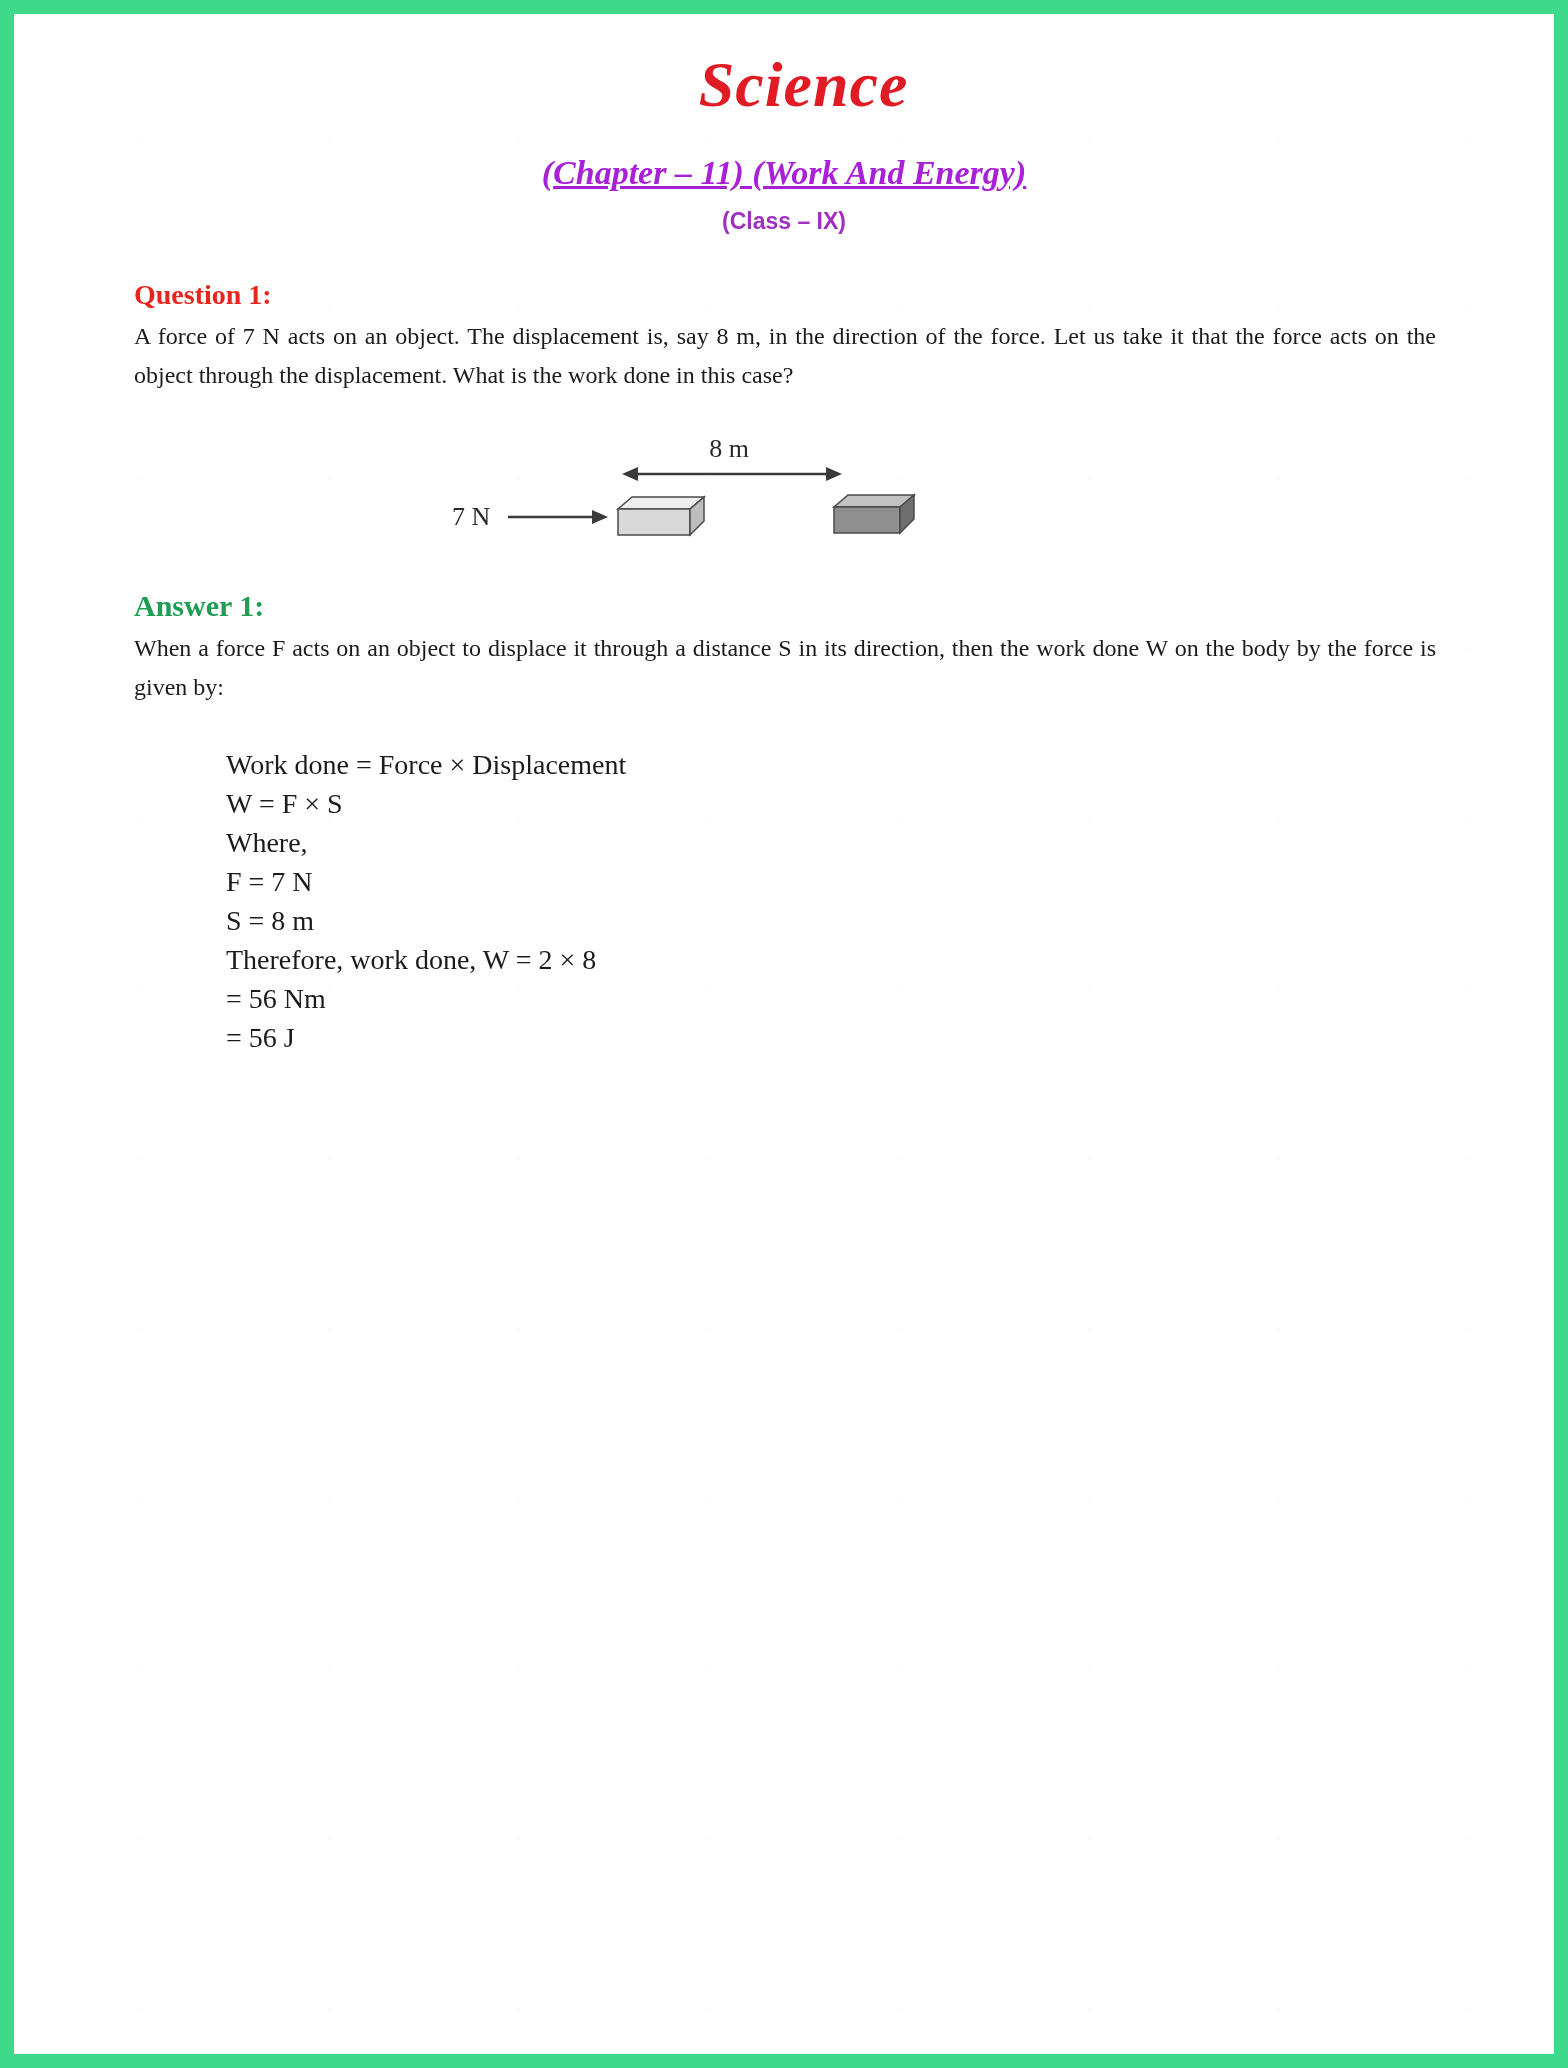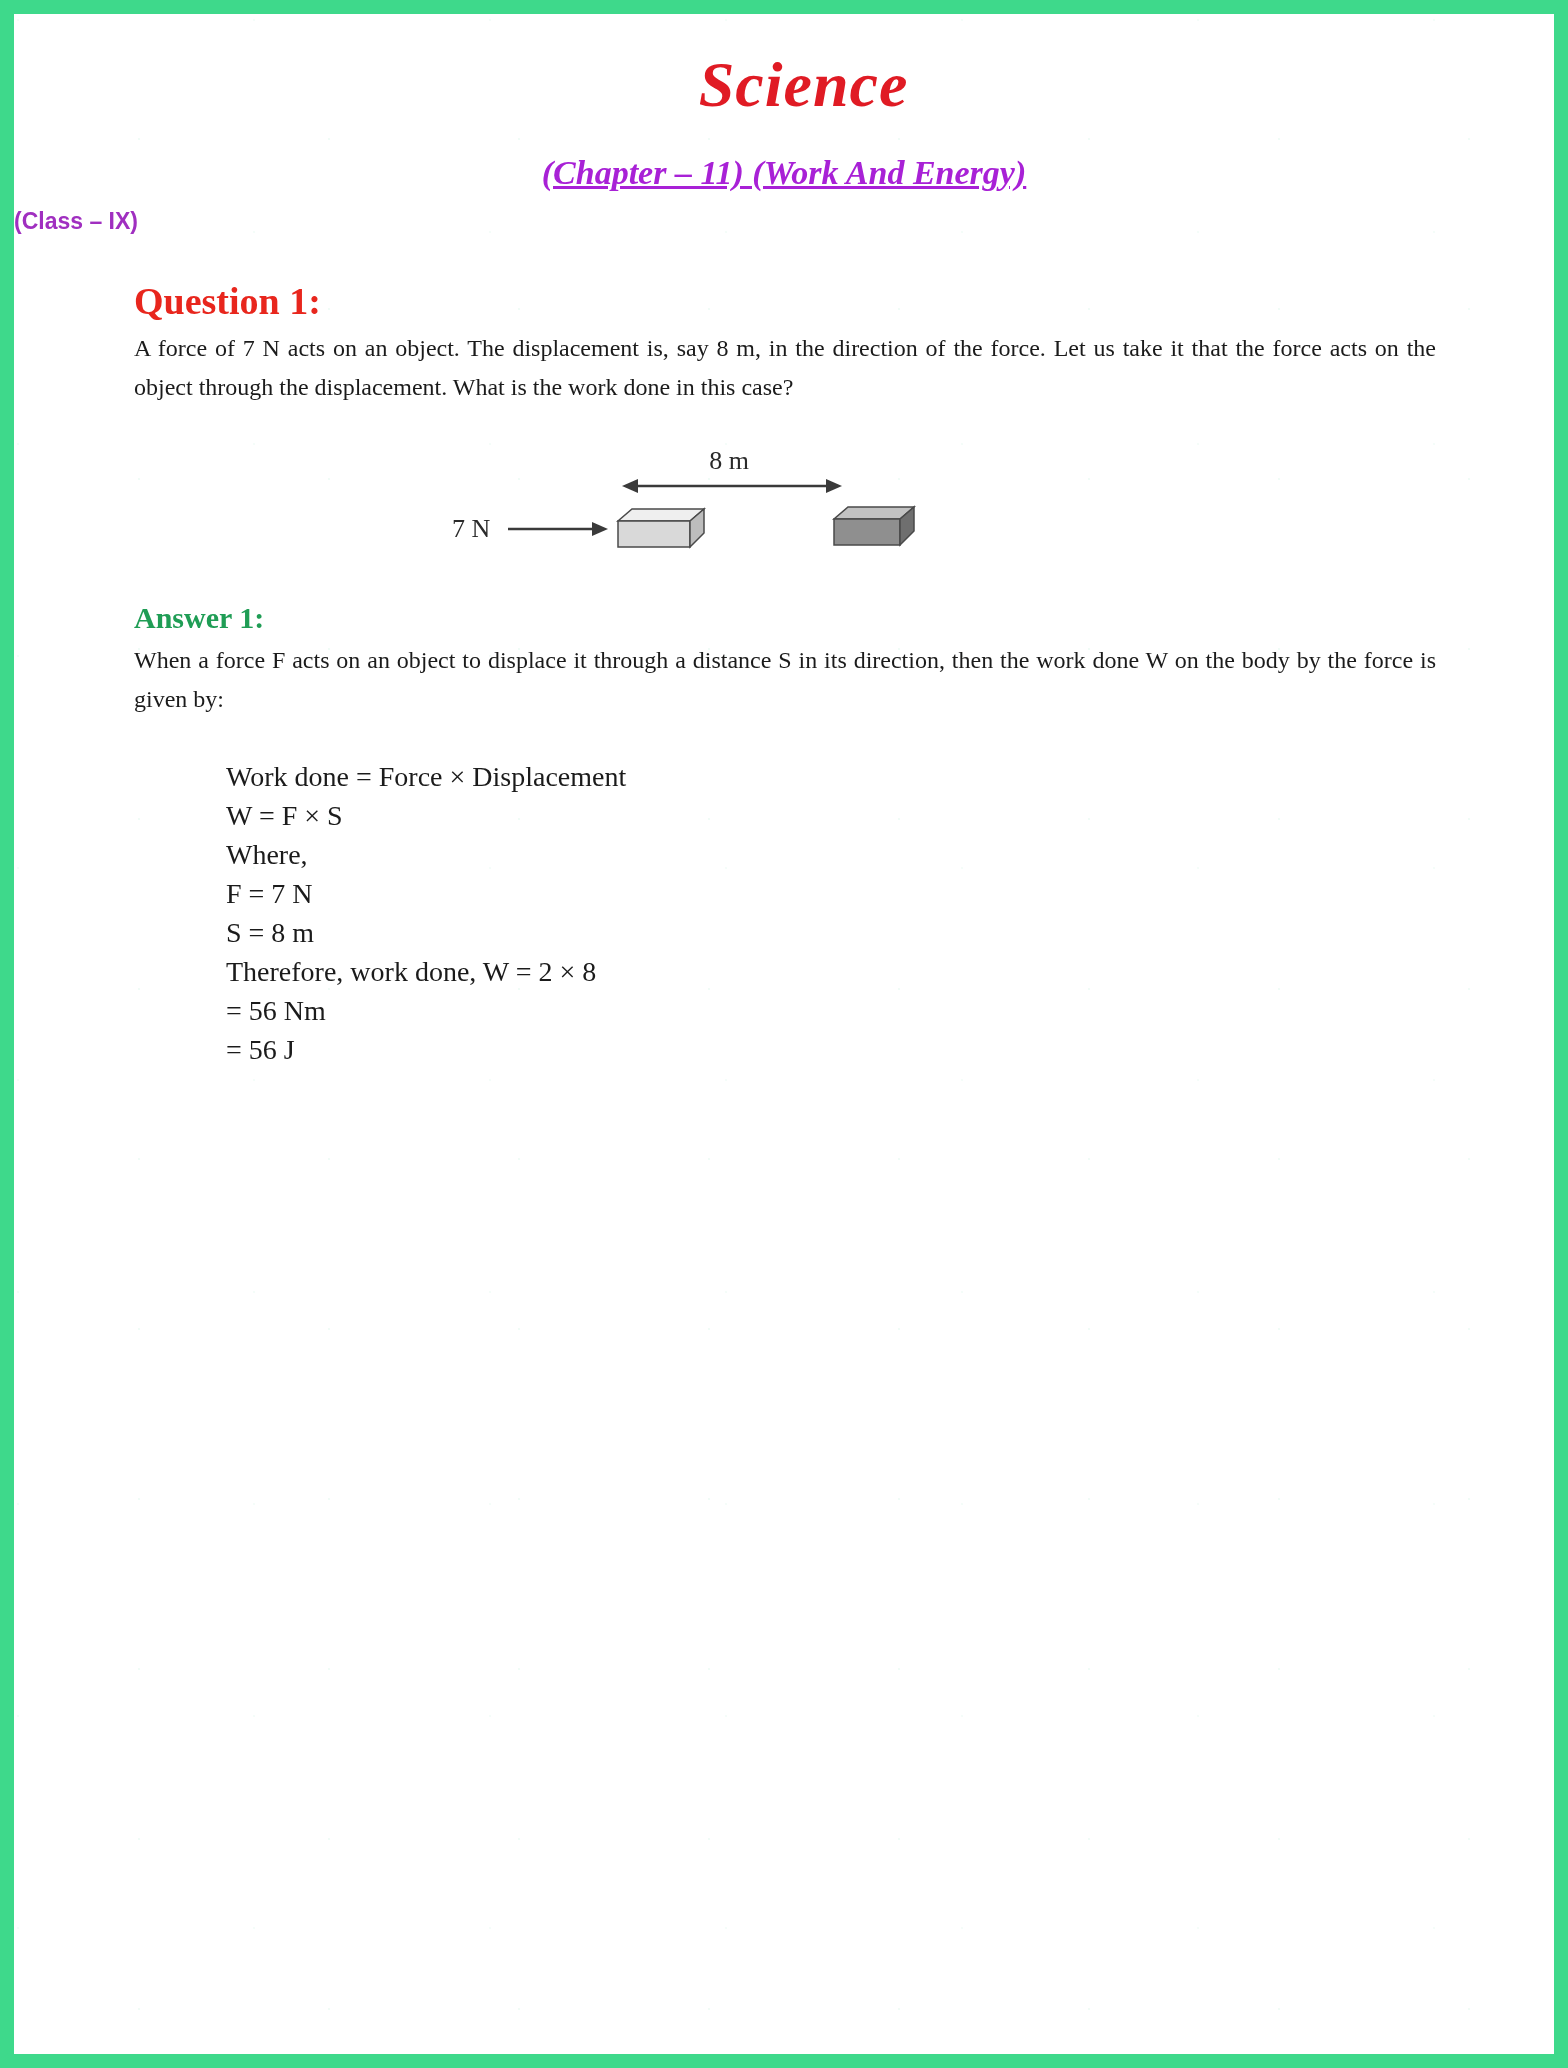--- a/index.html
+++ b/index.html
@@ -39,20 +39,21 @@
     font-size: 34px;
     font-weight: bold;
     font-style: italic;
     color: var(--chapter_purple, #a821d6);
     font-family: "Liberation Serif", serif;
     text-decoration: underline;
   }
 
   .class-line {
     margin-top: 16px;
+    text-align: center;
     font-size: 23px;
     font-weight: bold;
     color: var(--class_purple, #a02fc0);
     font-family: "Liberation Sans", sans-serif;
   }
 
   .page-banner {
     margin: 44px 100px 0 100px;
     height: 60px;
     border: 5px solid var(--page_border_green, #3ed98b);
@@ -67,21 +68,21 @@
     font-family: "Liberation Serif", serif;
   }
 
   .content {
     padding: 0 118px 0 120px;
     color: var(--text_black, #1b1b1b);
   }
 
   .q-label {
     margin-top: 44px;
-    font-size: 38px;
+    font-size: 28px;
     font-weight: bold;
     color: var(--question_red, #e8261d);
   }
 
   .body-text {
     margin-top: 6px;
     font-size: 24px;
     line-height: 39px;
     text-align: justify;
   }

